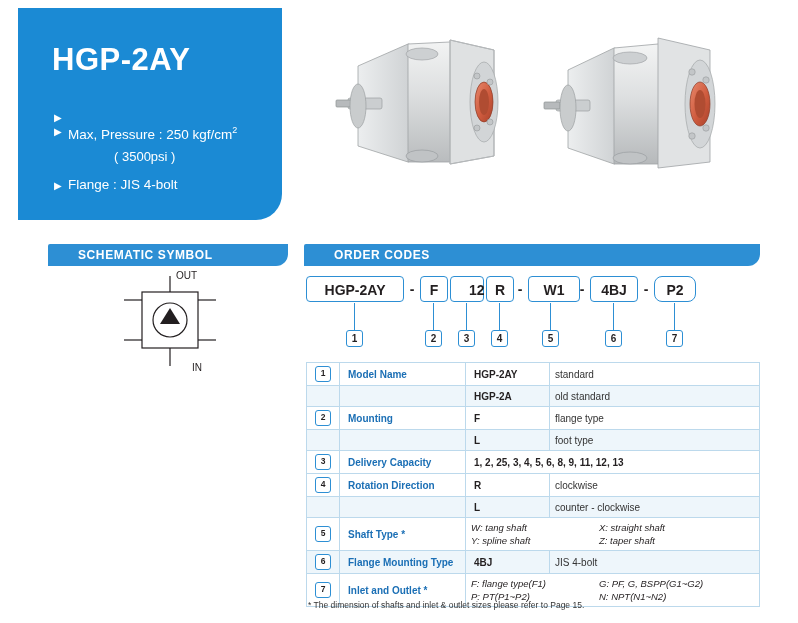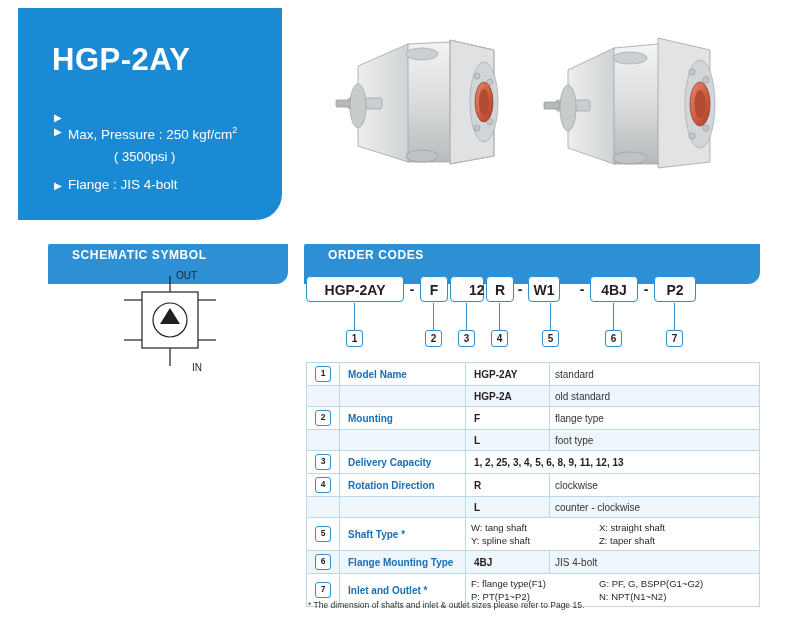--- a/index.html
+++ b/index.html
@@ -77,28 +77,28 @@
   .pump {
     position: absolute;
     top: 18px;
   }
   .pump-a { left: 22px; }
   .pump-b { left: 234px; }
 
   
   .bar {
     position: absolute;
-    height: 40px;
+    height: 22px;
     background: #2d8fd4;
     color: #ffffff;
     font-size: 12px;
     font-weight: bold;
     letter-spacing: 0.6px;
     line-height: 22px;
-    padding-left: 24px;
+    padding-left: 30px;
     box-sizing: border-box;
     border-top-left-radius: 2px;
   }
   .bar.schematic {
     left: 48px;
     top: 244px;
     width: 240px;
     border-bottom-right-radius: 12px;
   }
   .bar.order {
@@ -219,20 +219,21 @@
     border: 1.1px solid #2d8fd4;
     border-radius: 3px;
     font-size: 8.5px;
     font-weight: bold;
     text-align: center;
     background: #ffffff;
     color: #231f20;
   }
   .two-col {
     display: flex;
+    font-style: italic;
   }
   .two-col > div:first-child { width: 128px; }
   .shaft-line { line-height: 13px; }
 
   .footnote {
     position: absolute;
     left: 308px;
     top: 600px;
     font-size: 8.5px;
     color: #333333;
@@ -359,25 +360,25 @@
   <span class="sym-label" style="left:128px; top:96px;margin-left:16px;">IN</span>
 </div>
 
 <div class="code-row">
   <div class="code-box" style="left:0px; width:98px;">HGP-2AY</div>
   <div class="dash" style="left:100px;">-</div>
   <div class="code-box" style="left:114px; width:28px;">F</div>
   <div class="code-box" style="left:144px; width:34px;padding-left:18px;">12</div>
   <div class="code-box" style="left:180px; width:28px;">R</div>
   <div class="dash" style="left:208px;">-</div>
-  <div class="code-box" style="left:222px; width:32px;">W1</div>
+  <div class="code-box" style="left:222px; width:52px;">W1</div>
   <div class="dash" style="left:270px;">-</div>
   <div class="code-box" style="left:284px; width:48px;">4BJ</div>
   <div class="dash" style="left:334px;">-</div>
-  <div class="code-box" style="left:348px; width:42px;">P2</div>
+  <div class="code-box" style="left:348px; width:42px;border-radius:8px;">P2</div>
 
   <div class="leader" style="left:48px;  top:27px; height:27px;"></div>
   <div class="leader" style="left:127px; top:27px; height:27px;"></div>
   <div class="leader" style="left:160px; top:27px; height:27px;"></div>
   <div class="leader" style="left:193px; top:27px; height:27px;"></div>
   <div class="leader" style="left:244px; top:27px; height:27px;"></div>
   <div class="leader" style="left:307px; top:27px; height:27px;"></div>
   <div class="leader" style="left:368px; top:27px; height:27px;"></div>
 
   <div class="num-badge" style="left:40px;  top:54px;">1</div>

